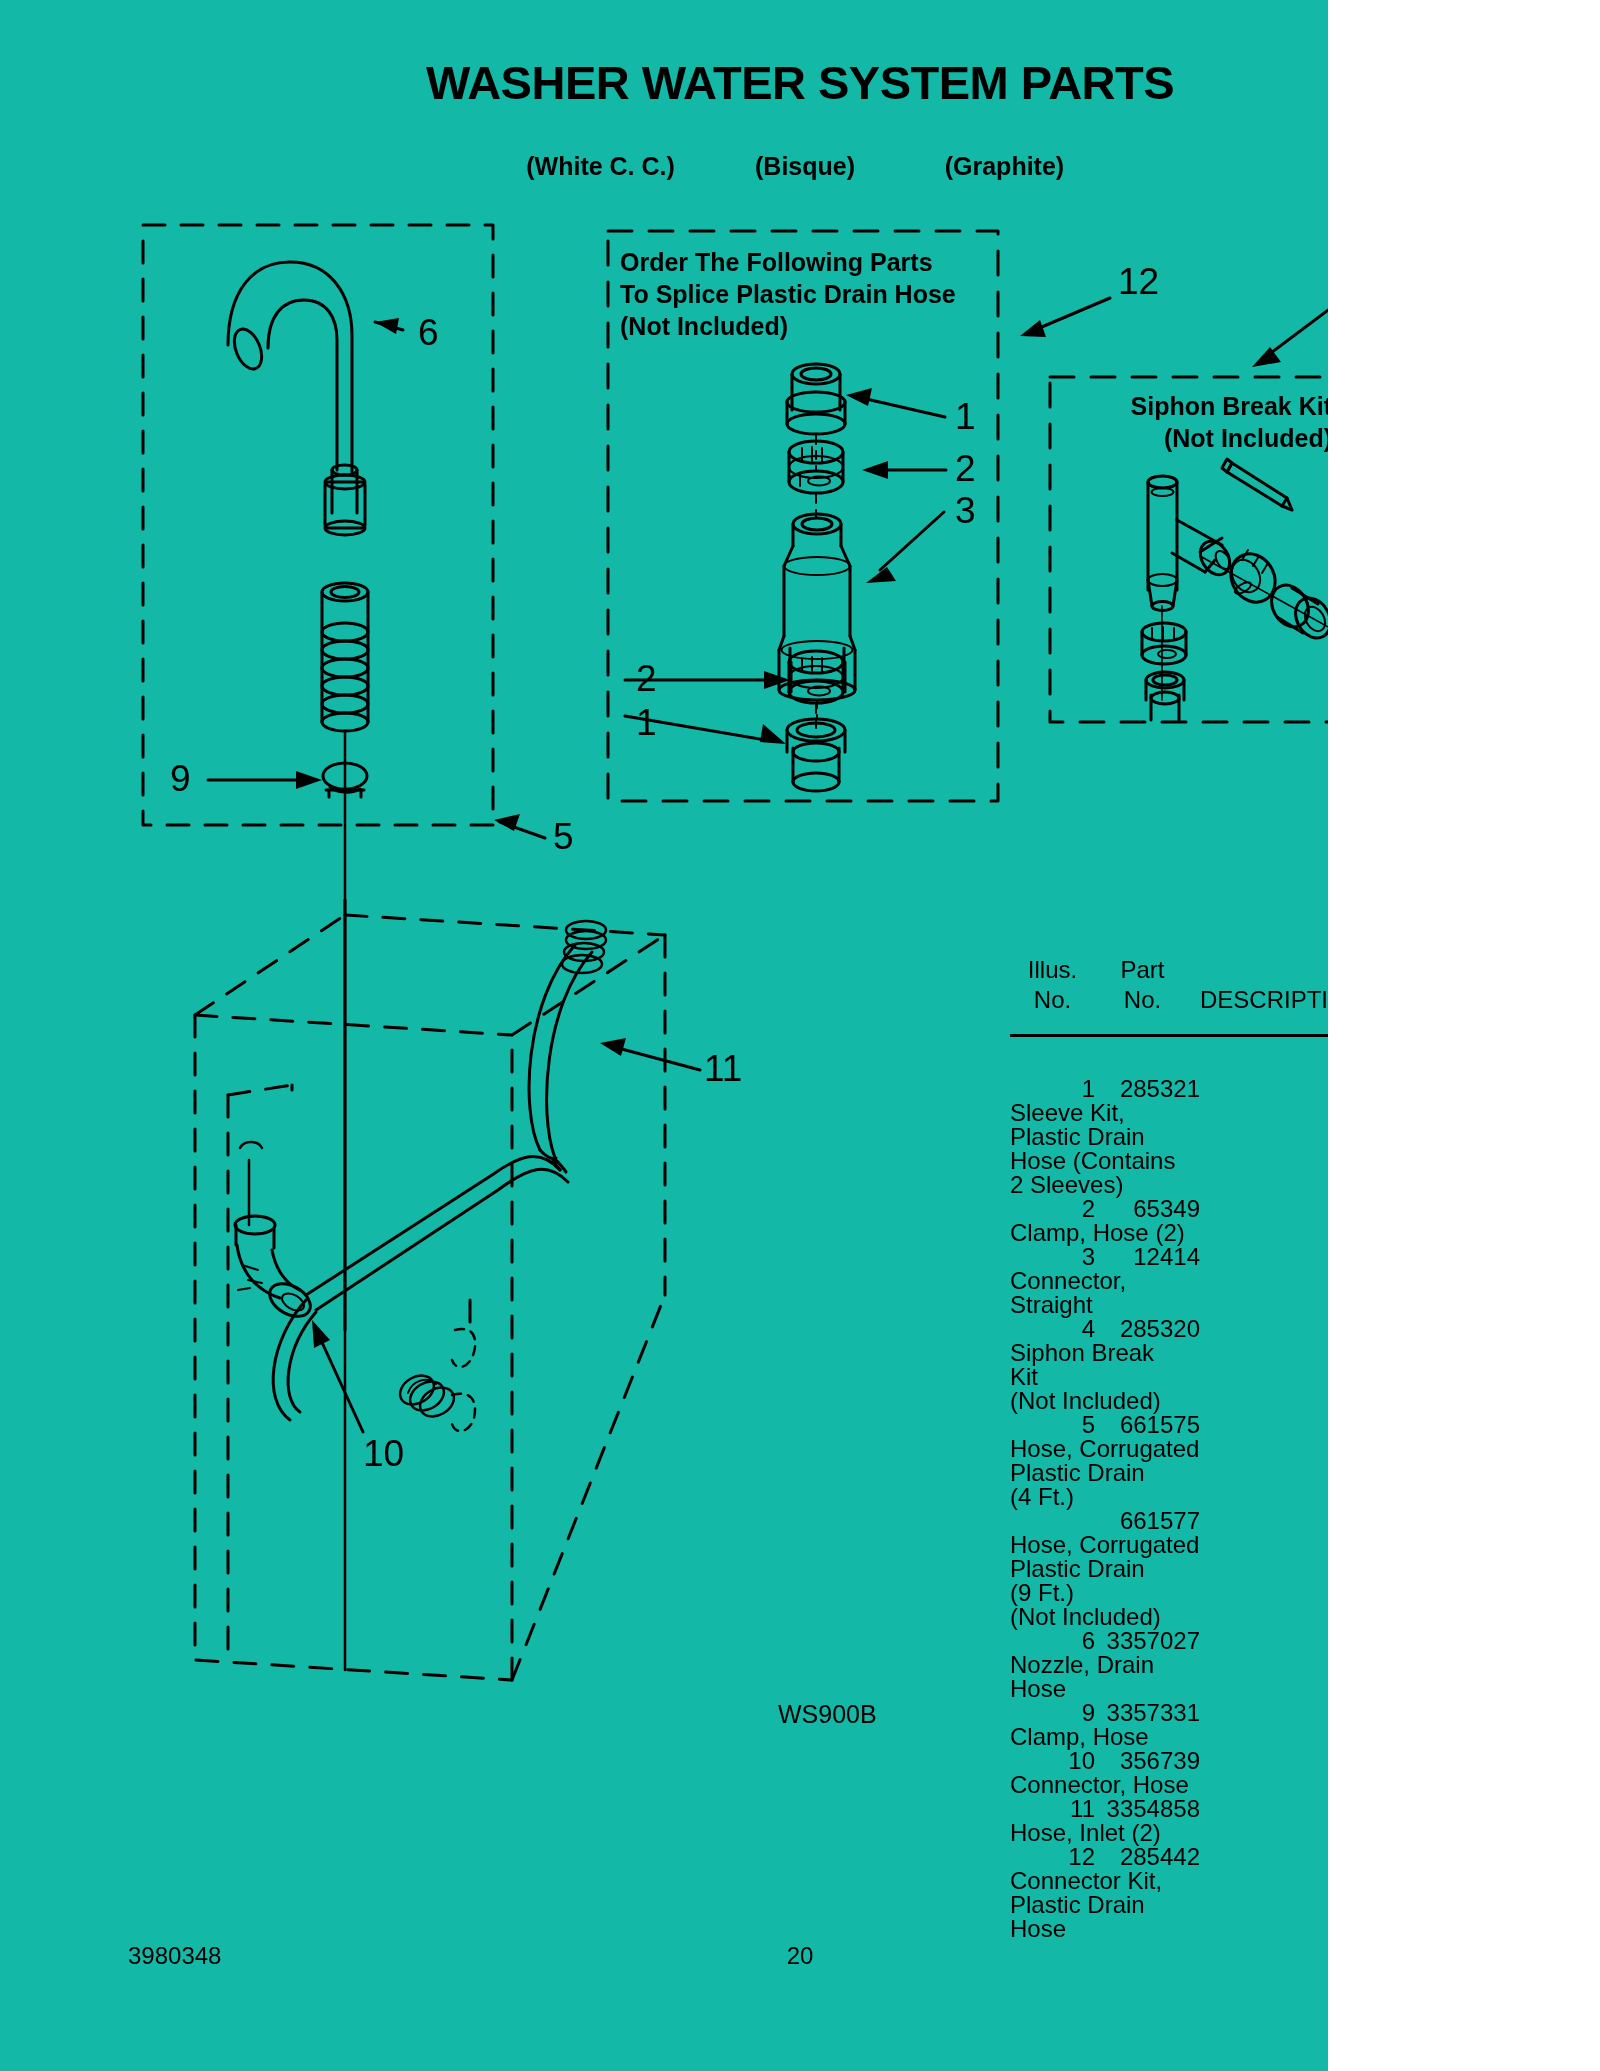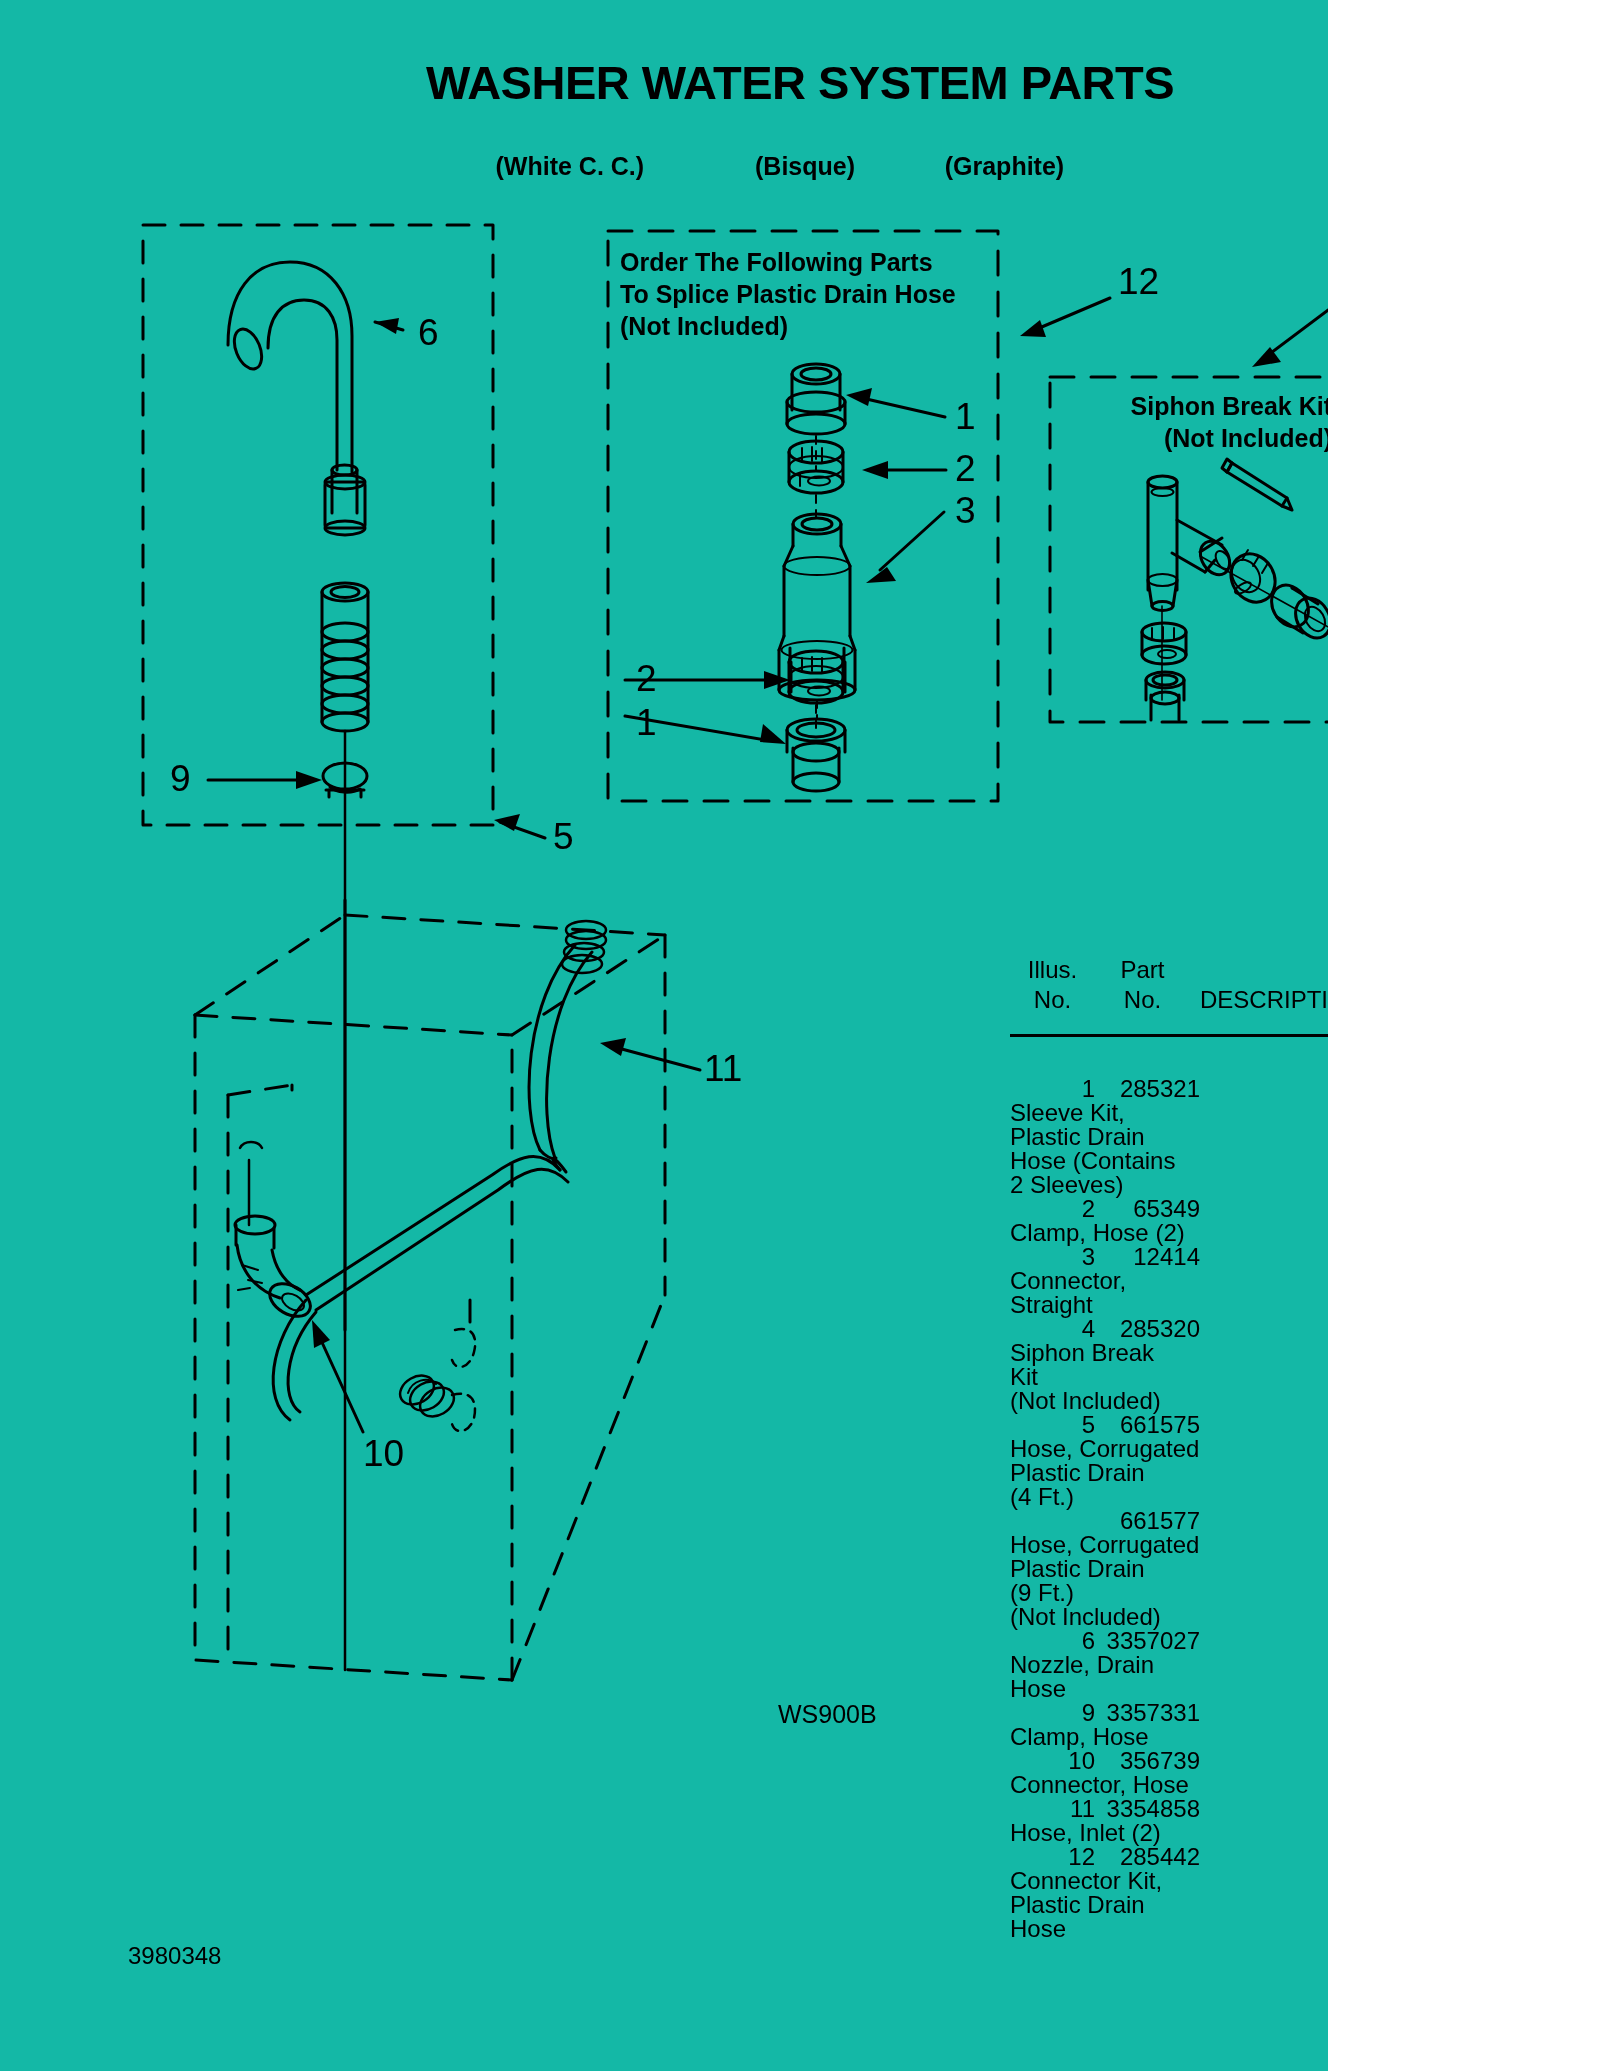--- a/index.html
+++ b/index.html
@@ -45,21 +45,21 @@
   .colorrow {
     position: absolute;
     left: 0;
     top: 152px;
     width: 1600px;
     text-align: center;
     font-size: 25px;
     font-weight: bold;
   }
   .colorrow span { display: inline-block; }
-  .colorrow .c1 { width: 210px; text-align: left; }
+  .colorrow .c1 { width: 210px; text-align: center; }
   .colorrow .c2 { width: 185px; text-align: center; }
   .colorrow .c3 { width: 200px; text-align: center; }
 
   
   .svgLayer {
     position: absolute;
     left: 0;
     top: 0;
     width: 1600px;
     height: 2071px;
@@ -533,14 +533,15 @@
         <div class="prow"><span class="illus"></span><span class="part">661577</span><span class="desc"><span class="descline">Hose, Corrugated</span><span class="descline">Plastic Drain</span><span class="descline">(9 Ft.)</span><span class="descline">(Not Included)</span></span></div>
         <div class="prow"><span class="illus">6</span><span class="part">3357027</span><span class="desc"><span class="descline">Nozzle, Drain</span><span class="descline">Hose</span></span></div>
         <div class="prow"><span class="illus">9</span><span class="part">3357331</span><span class="desc"><span class="descline">Clamp, Hose</span></span></div>
         <div class="prow"><span class="illus">10</span><span class="part">356739</span><span class="desc"><span class="descline">Connector, Hose</span></span></div>
         <div class="prow"><span class="illus">11</span><span class="part">3354858</span><span class="desc"><span class="descline">Hose, Inlet (2)</span></span></div>
         <div class="prow"><span class="illus">12</span><span class="part">285442</span><span class="desc"><span class="descline">Connector Kit,</span><span class="descline">Plastic Drain</span><span class="descline">Hose</span></span></div>
       </div>
   </div>
 
   <div class="foot-left">3980348</div>
+  <div class="foot-center">20</div>
 
 </div>
 
 </body></html>

